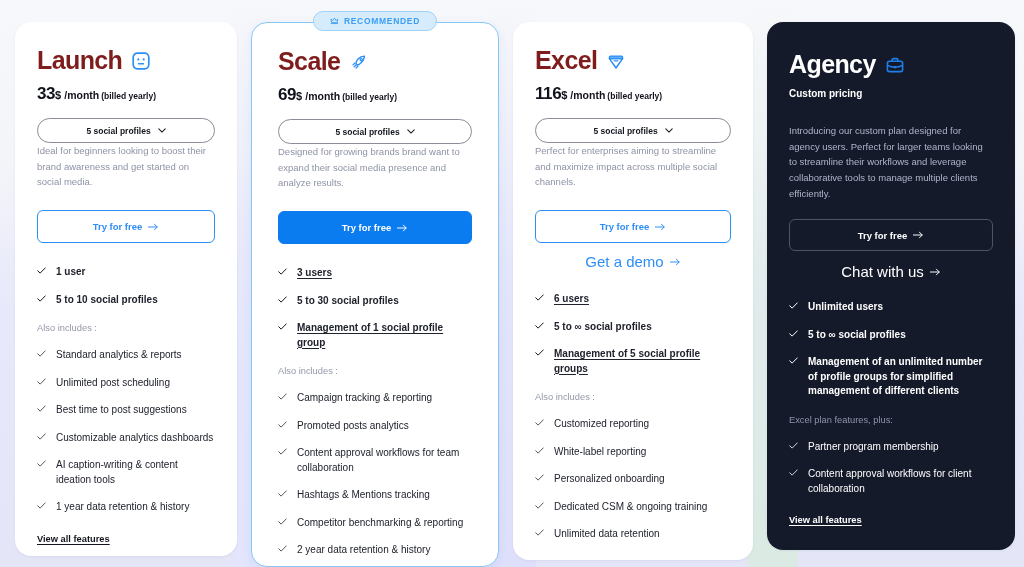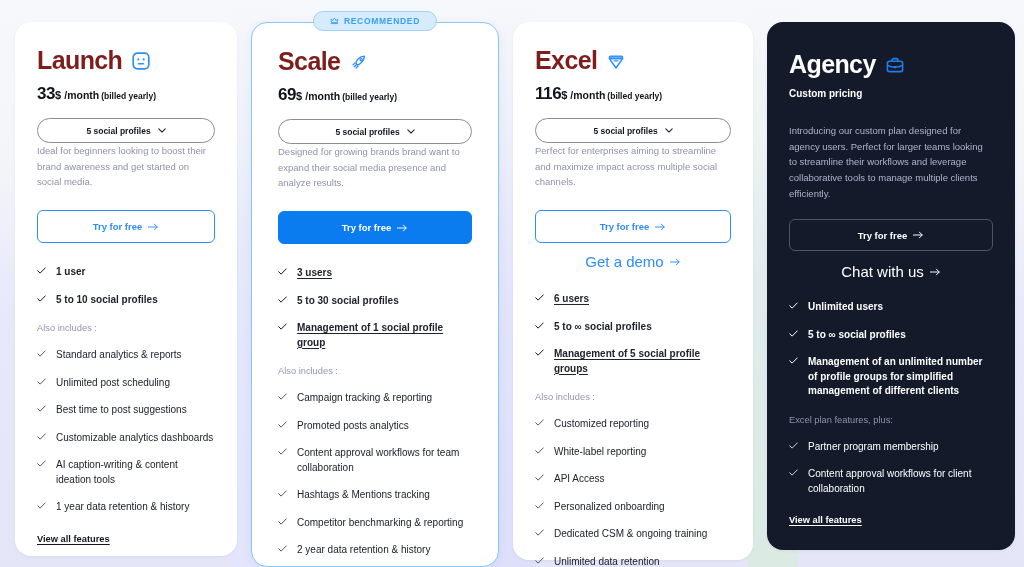--- a/index.html
+++ b/index.html
@@ -458,26 +458,20 @@
       <div class="feat">
         <svg class="tick" viewBox="0 0 10 8">
             <path d="M.8 4.2L3.5 6.8 9.2 1" fill="none" stroke="#3f4250" stroke-width="1" stroke-linecap="round" stroke-linejoin="round"></path>
           </svg>
         <span class="txt">White-label reporting</span>
       </div>
       <div class="feat">
         <svg class="tick" viewBox="0 0 10 8">
             <path d="M.8 4.2L3.5 6.8 9.2 1" fill="none" stroke="#3f4250" stroke-width="1" stroke-linecap="round" stroke-linejoin="round"></path>
           </svg>
-        <span class="txt">API Access</span>
-      </div>
-      <div class="feat">
-        <svg class="tick" viewBox="0 0 10 8">
-            <path d="M.8 4.2L3.5 6.8 9.2 1" fill="none" stroke="#3f4250" stroke-width="1" stroke-linecap="round" stroke-linejoin="round"></path>
-          </svg>
         <span class="txt">Personalized onboarding</span>
       </div>
       <div class="feat">
         <svg class="tick" viewBox="0 0 10 8">
             <path d="M.8 4.2L3.5 6.8 9.2 1" fill="none" stroke="#3f4250" stroke-width="1" stroke-linecap="round" stroke-linejoin="round"></path>
           </svg>
         <span class="txt">Dedicated CSM &amp; ongoing training</span>
       </div>
       <div class="feat">
         <svg class="tick" viewBox="0 0 10 8">

